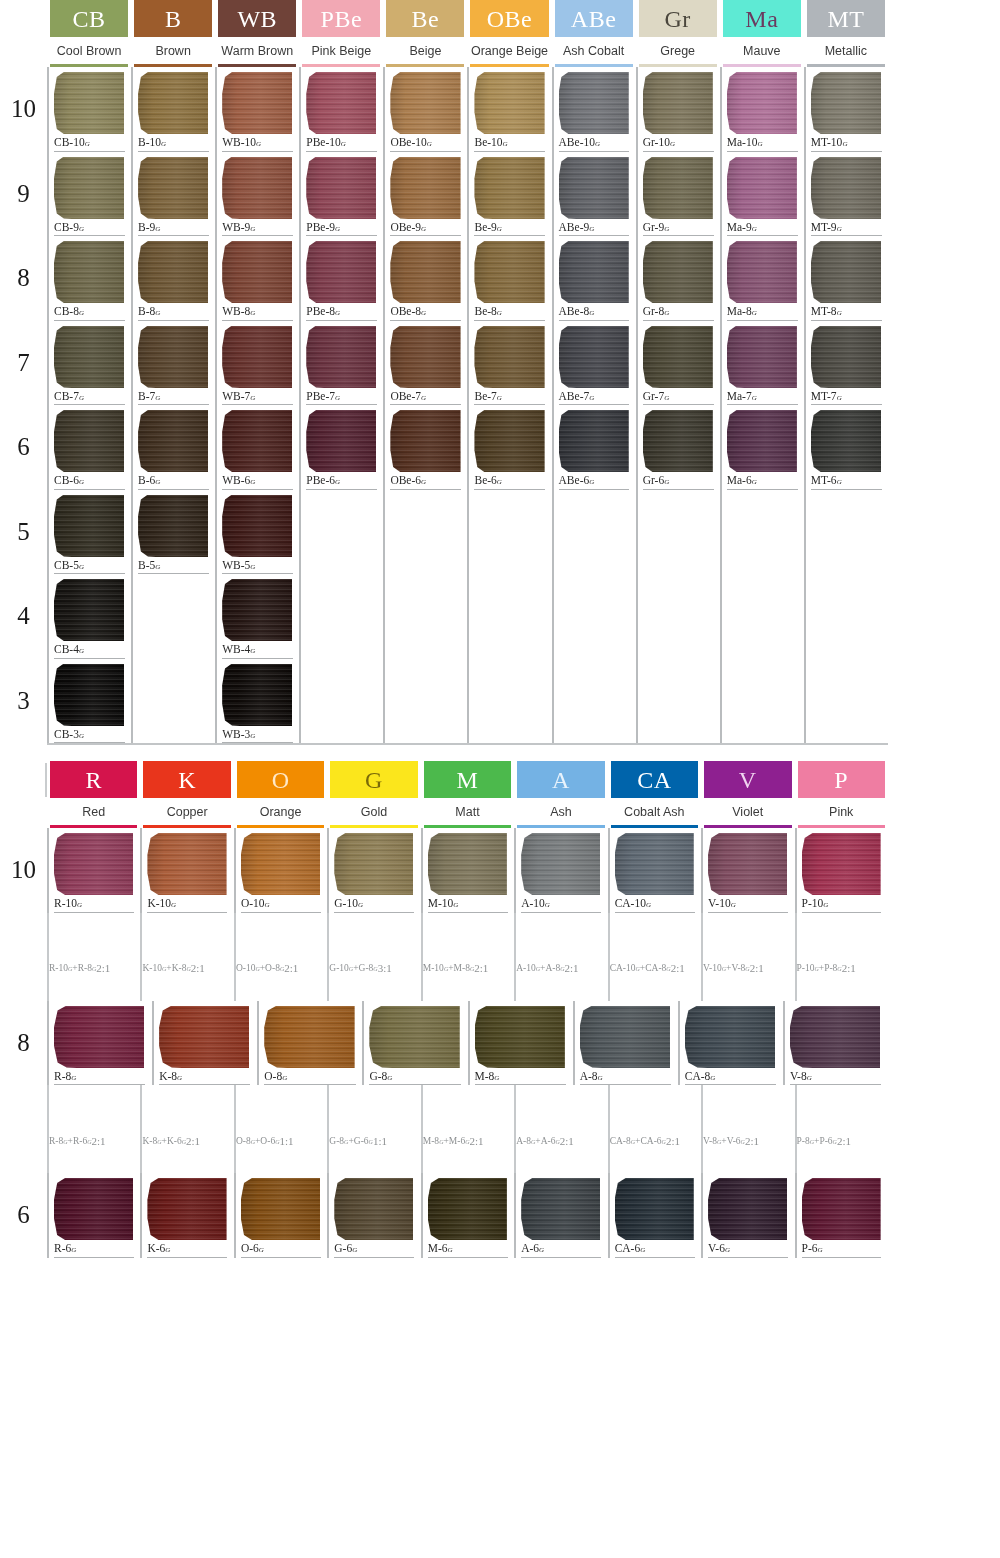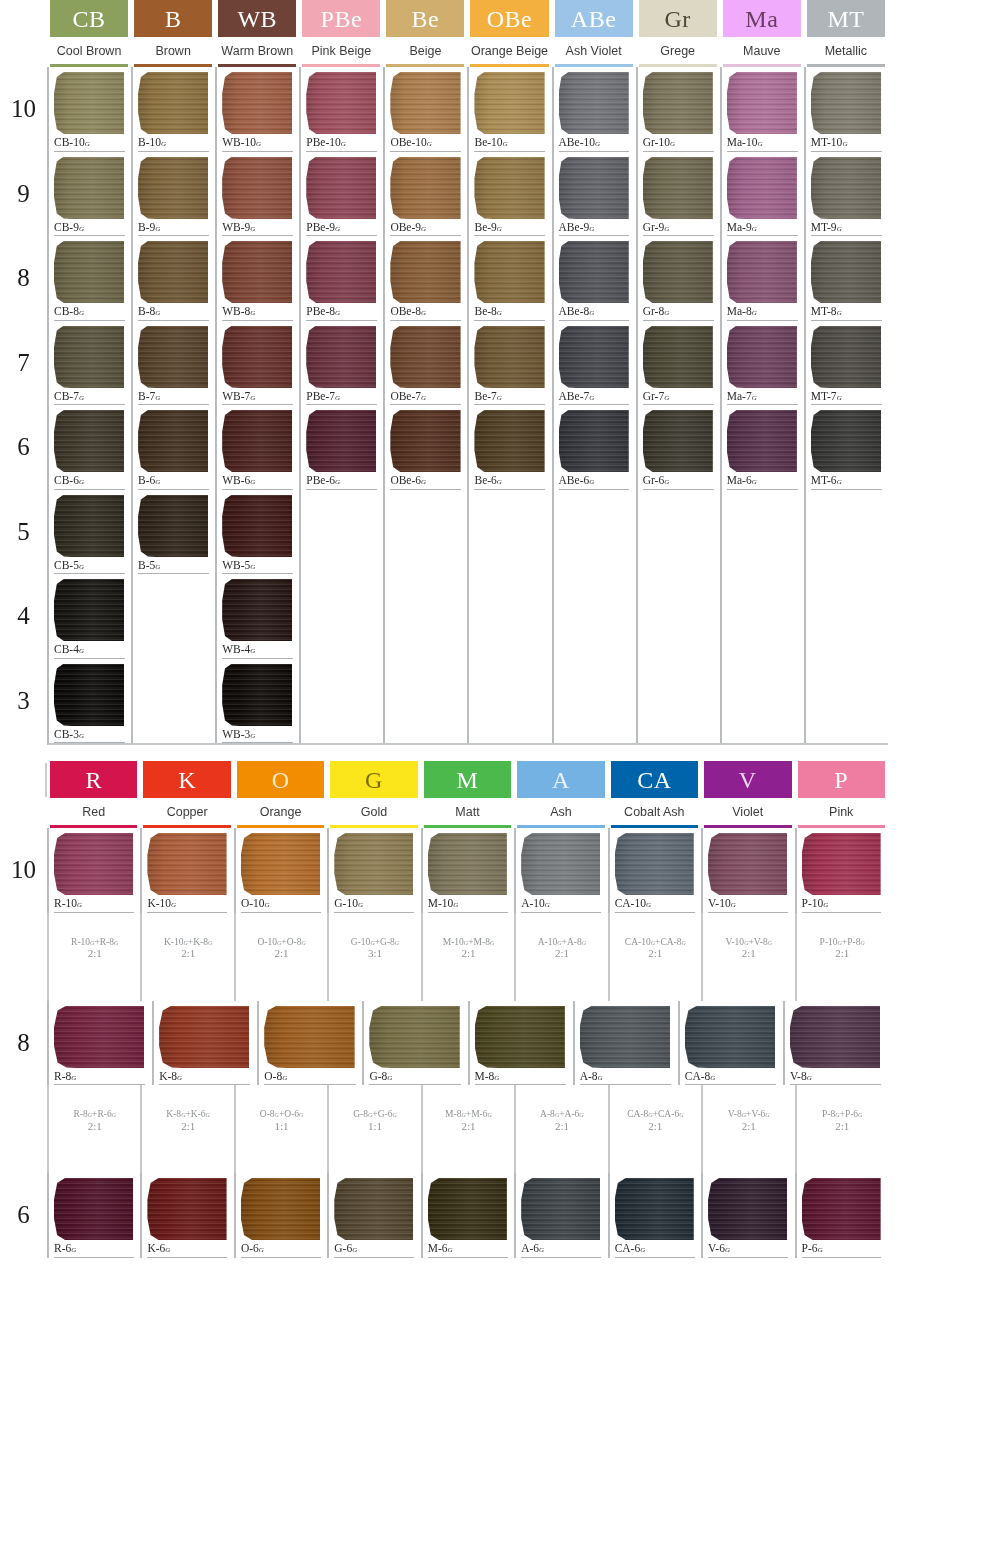--- a/index.html
+++ b/index.html
@@ -141,21 +141,21 @@
 
   
   .mix-row { display: flex; padding-right: 8px; }
   .mix-row .lvl { width: 47px; flex: 0 0 47px; }
   .mix-cell {
     flex: 1 1 0;
     min-width: 0;
     border-left: 2px solid #c6c9cb;
     height: 88px;
     display: flex;
-    flex-direction: column;
+    flex-direction: row;
     align-items: center;
     justify-content: flex-start;
     padding-top: 24px;
   }
   .mix-formula {
     font-family: "Liberation Serif", serif;
     font-size: 9.5px;
     color: #8e9193;
     line-height: 1.15;
     white-space: nowrap;
@@ -213,30 +213,30 @@
           <div class="hdr-name">Beige</div>
           <div class="hdr-rule" style="background: rgb(207, 174, 110);"></div>
         </div>
         <div class="hdr-cell">
           <div class="hdr-chip" style="background: rgb(243, 176, 63); color: rgb(255, 255, 255);">OBe</div>
           <div class="hdr-name">Orange Beige</div>
           <div class="hdr-rule" style="background: rgb(243, 176, 63);"></div>
         </div>
         <div class="hdr-cell">
           <div class="hdr-chip" style="background: rgb(156, 196, 232); color: rgb(255, 255, 255);">ABe</div>
-          <div class="hdr-name">Ash Violet</div>
+          <div class="hdr-name">Ash Cobalt</div>
           <div class="hdr-rule" style="background: rgb(156, 196, 232);"></div>
         </div>
         <div class="hdr-cell">
           <div class="hdr-chip" style="background: rgb(221, 216, 196); color: rgb(74, 70, 60);">Gr</div>
           <div class="hdr-name">Grege</div>
           <div class="hdr-rule" style="background: rgb(221, 216, 196);"></div>
         </div>
         <div class="hdr-cell">
-          <div class="hdr-chip" style="background: #f0abfc; color: rgb(107, 58, 96);">Ma</div>
+          <div class="hdr-chip" style="background: #5eead4; color: rgb(107, 58, 96);">Ma</div>
           <div class="hdr-name">Mauve</div>
           <div class="hdr-rule" style="background: rgb(229, 192, 220);"></div>
         </div>
         <div class="hdr-cell">
           <div class="hdr-chip" style="background: rgb(176, 181, 186); color: rgb(255, 255, 255);">MT</div>
           <div class="hdr-name">Metallic</div>
           <div class="hdr-rule" style="background: rgb(176, 181, 186);"></div>
         </div>
       </div>
 

